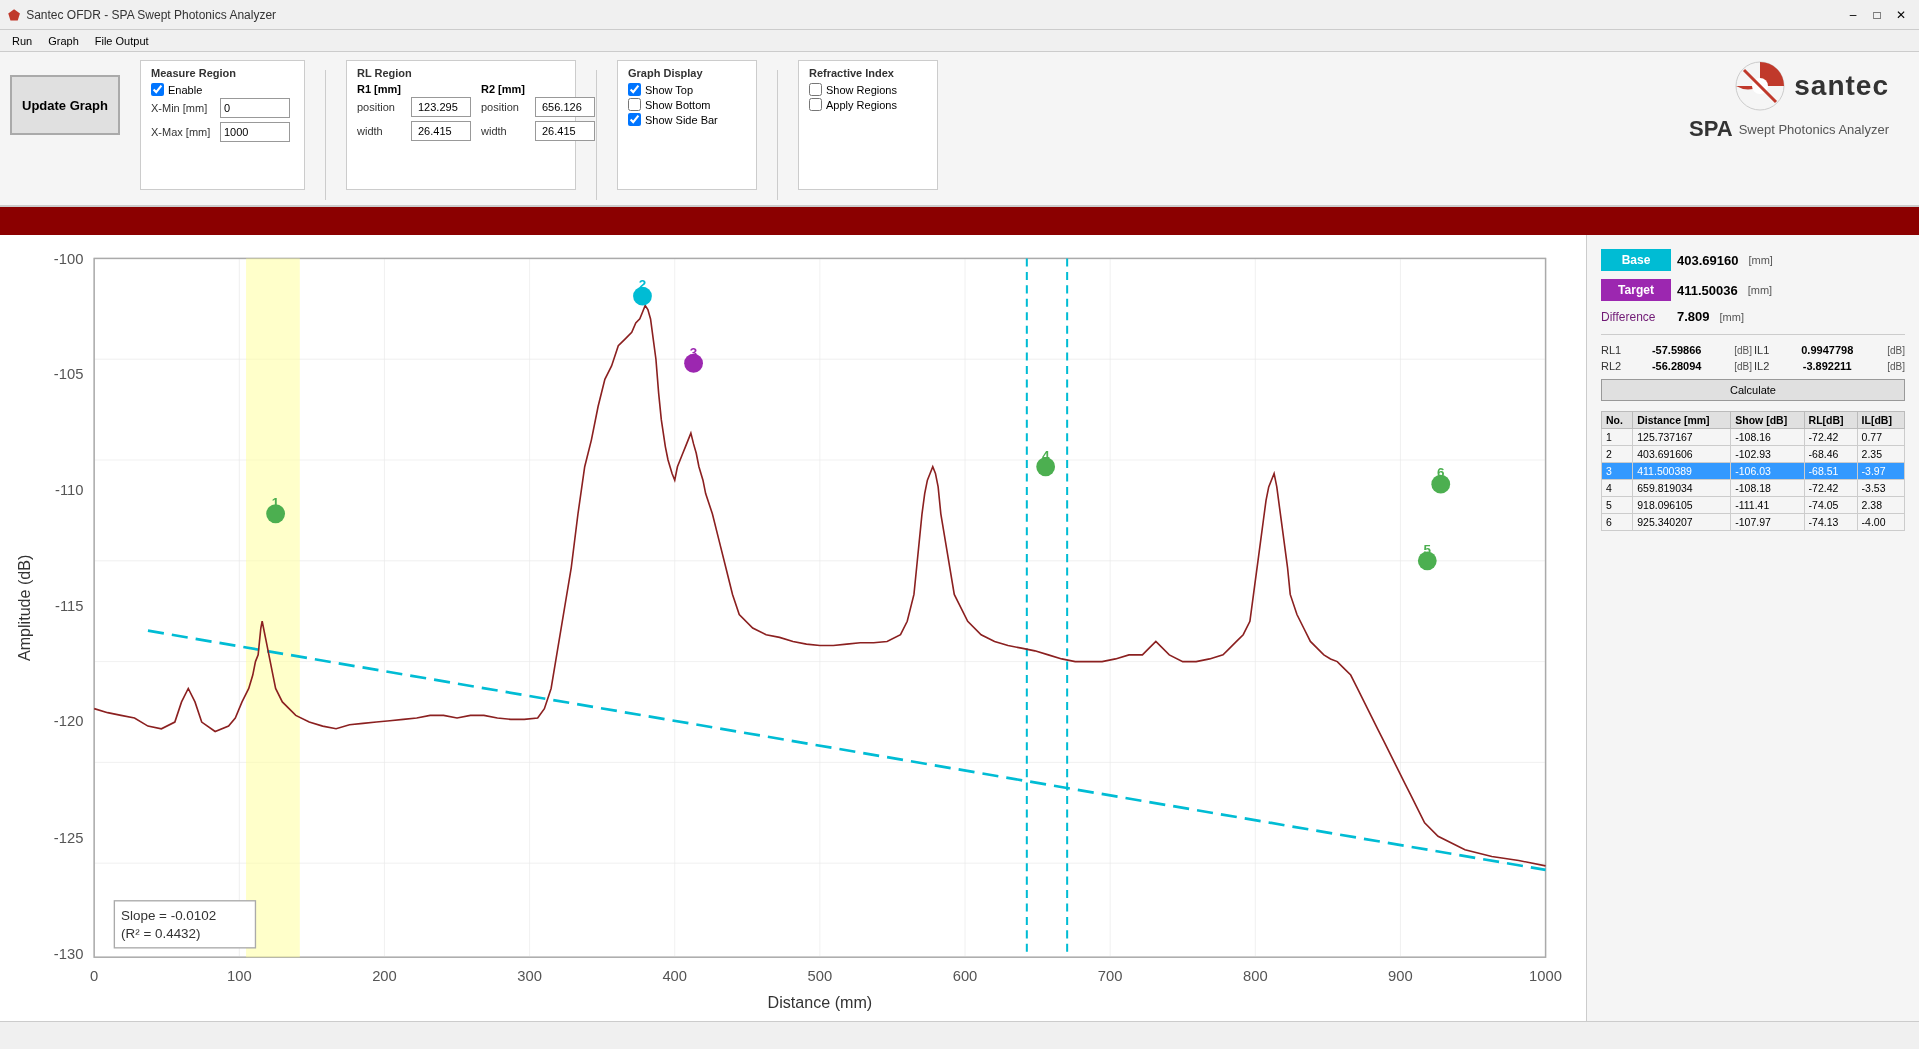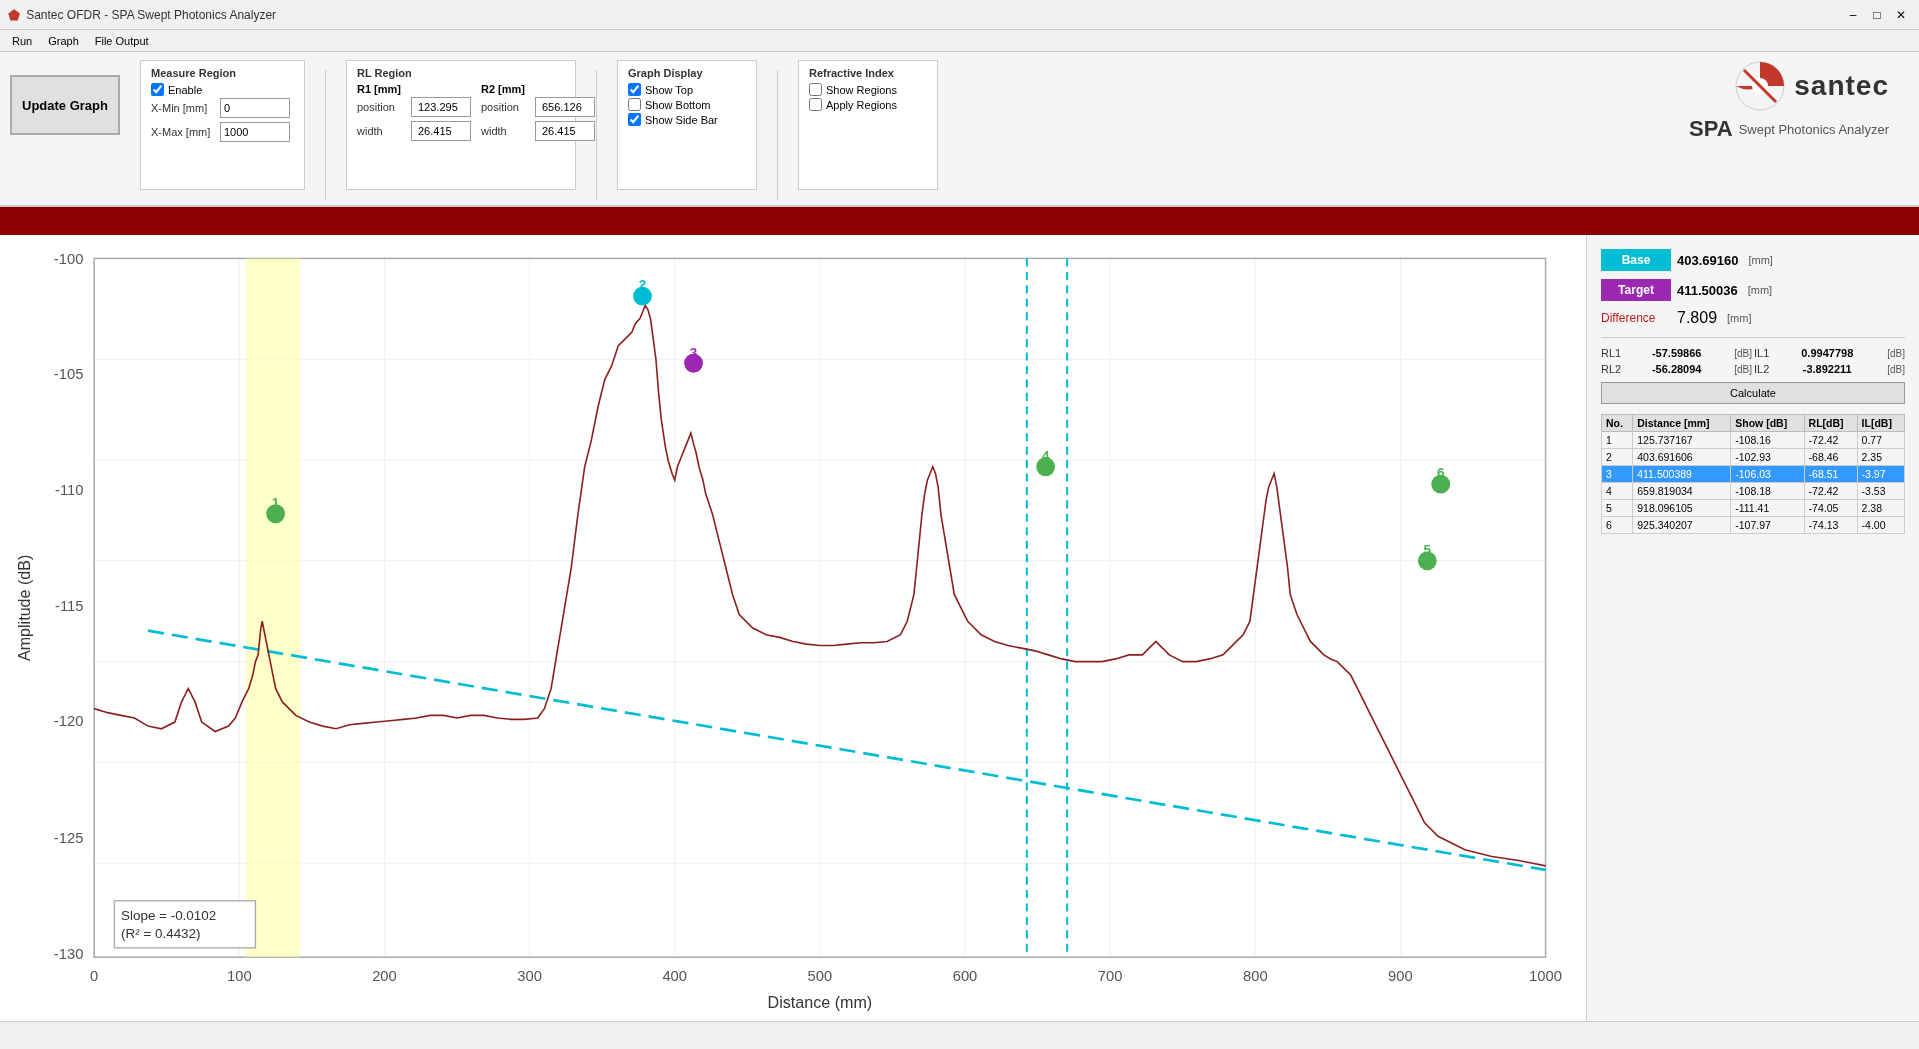--- a/index.html
+++ b/index.html
@@ -111,22 +111,22 @@
       display: flex;
       align-items: center;
       justify-content: center;
       font-weight: bold;
       font-size: 12px;
       color: white;
     }
     .meas-value { font-size: 13px; font-weight: bold; color: #000; }
     .meas-unit { font-size: 11px; color: #555; margin-left: 4px; }
     .diff-row { display: flex; align-items: center; gap: 6px; margin-bottom: 2px; }
-    .diff-label { font-size: 12px; color: #b91c1c; width: 70px; }
-    .diff-value { font-size: 16px; font-weight: normal; }
+    .diff-label { font-size: 12px; color: #701a75; width: 70px; }
+    .diff-value { font-size: 13px; font-weight: bold; }
     .rl-row { display: flex; justify-content: space-between; align-items: center; padding: 1px 0; gap: 25px; }
     .rl-label { font-size: 11px; color: #333; }
     .rl-value { font-size: 11px; font-weight: bold; color: #000; }
     .rl-unit { font-size: 10px; color: #555; margin-left: 2px; }
 
     
     #calculate-btn {
       background: #e0e0e0;
       border: 1px solid #999;
       padding: 4px 0;

